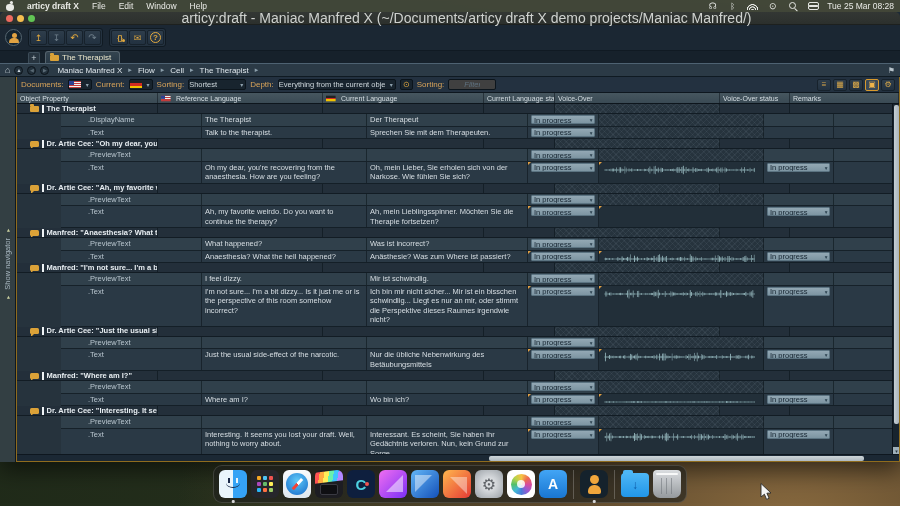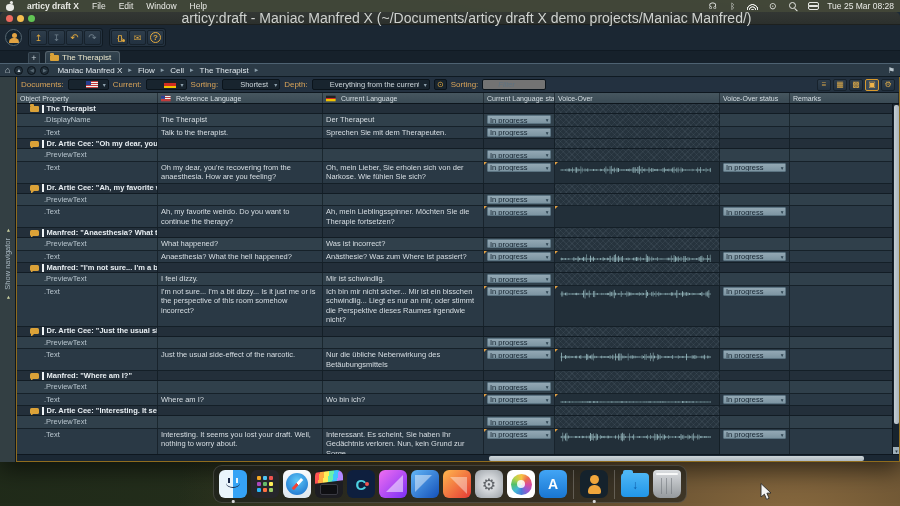--- a/index.html
+++ b/index.html
@@ -83,50 +83,50 @@
   .nav-rail{width:16px;background:#333f43;position:relative;border-right:1px solid #11181d;}
   .rail-label{position:absolute;top:150px;left:3px;writing-mode:vertical-rl;transform:rotate(180deg);
     color:#a7b6bf;font-size:7.5px;white-space:nowrap;display:flex;align-items:center;gap:4px;}
   .rail-label::before,.rail-label::after{content:"▸";color:#c9cf9f;font-size:6px;transform:rotate(90deg);}
   .panel{flex:1;display:flex;flex-direction:column;border-left:1px solid #8f6c1e;border-right:1px solid #8f6c1e;border-bottom:1px solid #8f6c1e;min-width:0;}
   
   .filter-bar{height:16px;background:#233140;border-bottom:1px solid #0e171f;display:flex;align-items:center;
     gap:4px;padding:0 4px;font-size:8px;}
   .f-label{color:#d9a459;white-space:nowrap;}
   .dd-box{height:11px;background:#18242e;border:1px solid #0b141b;border-radius:2px;color:#cdd6db;
-    display:flex;align-items:center;padding:0 10px 0 17px;position:relative;font-size:7.5px;white-space:nowrap;}
+    display:flex;align-items:center;padding:0 10px 0 0;position:relative;font-size:7.5px;white-space:nowrap;}
   .dd-box::after{content:"▾";position:absolute;right:2px;top:1px;font-size:6px;color:#8fa2ae;}
   .flag{display:inline-block;width:12px;height:7px;position:relative;flex:none;}
   .flag.us{background:linear-gradient(180deg,#c23b3b 0 14%,#f2f2f2 14% 28%,#c23b3b 28% 42%,#f2f2f2 42% 57%,#c23b3b 57% 71%,#f2f2f2 71% 85%,#c23b3b 85%);}
   .flag.us::before{content:"";position:absolute;top:0;left:0;width:5px;height:4px;background:#2a3f8f;}
   .flag.de{background:linear-gradient(180deg,#222 0 33%,#d22c22 33% 66%,#f2c300 66%);}
   .depth-extra{width:13px;height:11px;background:#18242e;border:1px solid #0b141b;border-radius:2px;color:#e2a93e;
     font-size:8px;display:flex;align-items:center;justify-content:center;}
   .depth-extra::before{content:"⊙";}
-  .filter-input{width:64px;height:11px;background:#737373;border:1px solid #0c151c;border-radius:2px;color:#cdd6db;
+  .filter-input{width:48px;height:11px;background:#404040;border:1px solid #0c151c;border-radius:2px;color:#cdd6db;
     font-size:7.5px;padding:0 15px;font-family:"Liberation Sans",sans-serif;}
   .filter-input::placeholder{color:#5f7280;font-style:italic;}
   .view-btns{margin-left:auto;display:flex;gap:2px;}
   .view-btn{width:14px;height:12px;background:linear-gradient(#2e3d4b,#223140);border:1px solid #17222c;border-radius:2px;
     color:#d9a84a;font-size:8px;display:flex;align-items:center;justify-content:center;}
   .view-btn.sel{border-color:#d89a2e;background:#3a4a58;color:#f0b54a;}
   .vi-list::before{content:"≡";} .vi-grid::before{content:"▦";} .vi-dense::before{content:"▩";}
   .vi-loc::before{content:"▣";} .vi-tools::before{content:"⚙";}
   
   .grid7{display:grid;grid-template-columns:141px 165px 161px 71px 165px 70px 1fr;}
   .t-header{height:11px;background:linear-gradient(#46565f,#3a4a54);border-bottom:1px solid #0d151c;
     color:#d6dfe4;font-size:7px;}
   .th{display:flex;align-items:center;gap:3px;padding-left:3px;border-right:1px solid rgba(5,12,18,0.45);
     white-space:nowrap;overflow:hidden;}
   .th .flag{transform:scale(0.8);transform-origin:left center;}
   .t-area{position:relative;flex:1;overflow:hidden;}
   .t-body{height:351px;overflow:hidden;background:#26333d;}
   .tr{border-bottom:1px solid rgba(12,20,27,0.7);}
   .r-group{height:10px;background:#232f3a;}
-  .r-prop{background:#30404b;}
+  .r-prop{background:#30404b;margin-left:44px;}
   .r-prop.alt{background:#2a3945;}
   .td{padding:1px 3px;border-right:1px solid rgba(10,18,24,0.55);color:#d7dee3;font-size:7.5px;line-height:9.5px;
     overflow:hidden;position:relative;}
   .c-prop.p{padding-left:27px;color:#b9c6cf;white-space:nowrap;}
   .c-prop.g{display:flex;align-items:center;padding-left:13px;color:#e8eef2;font-weight:bold;white-space:nowrap;}
   .g-bar{width:1.5px;height:8px;background:#eef3f5;margin:0 3px 0 3px;flex:none;}
   .cell-dd{height:9px;background:linear-gradient(#93a8b4,#7d95a2);border:1px solid #5c7482;border-radius:1px;
     color:#152430;font-size:7.5px;line-height:7.5px;padding:0.5px 9px 0 2px;position:relative;white-space:nowrap;overflow:hidden;}
   .cell-dd::after{content:"▾";position:absolute;right:1.5px;top:1px;font-size:5.5px;color:#2c4250;}
   .vo-na{background-color:#26333d;

